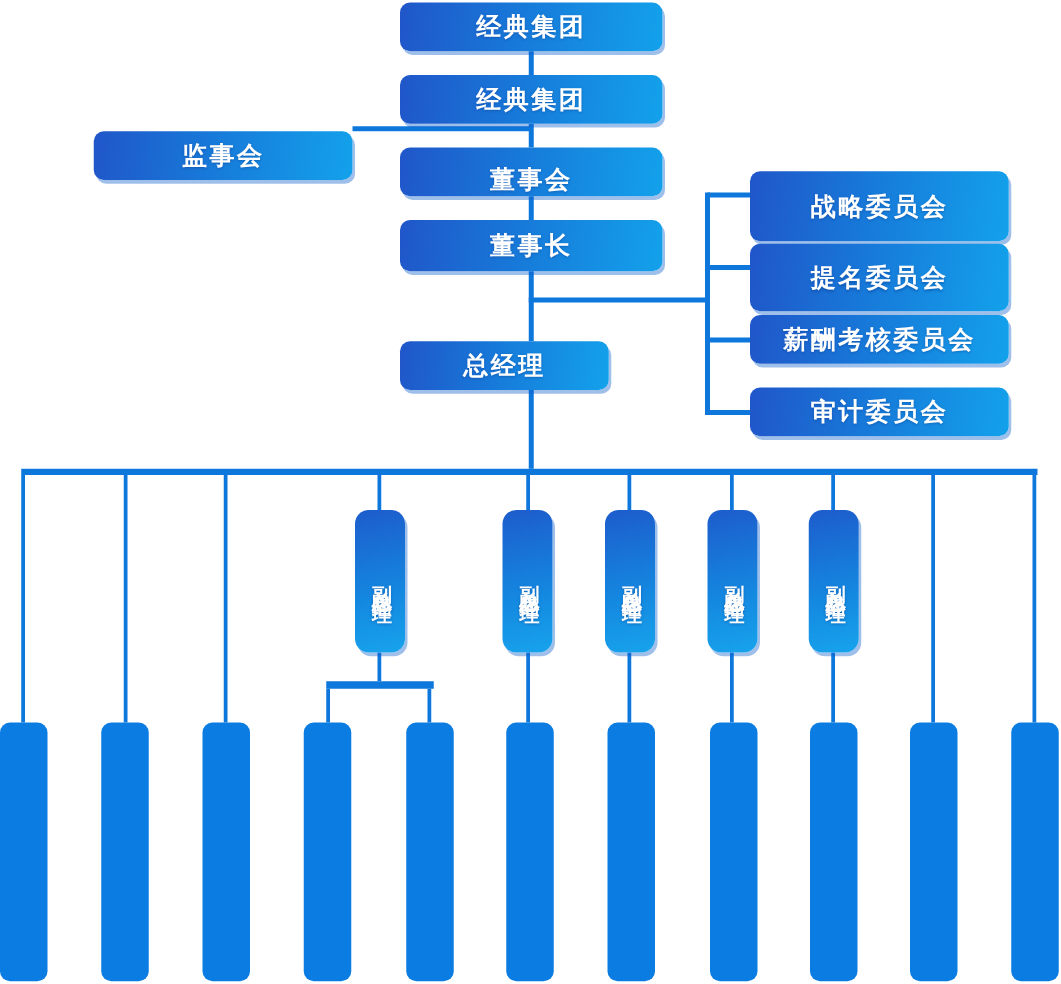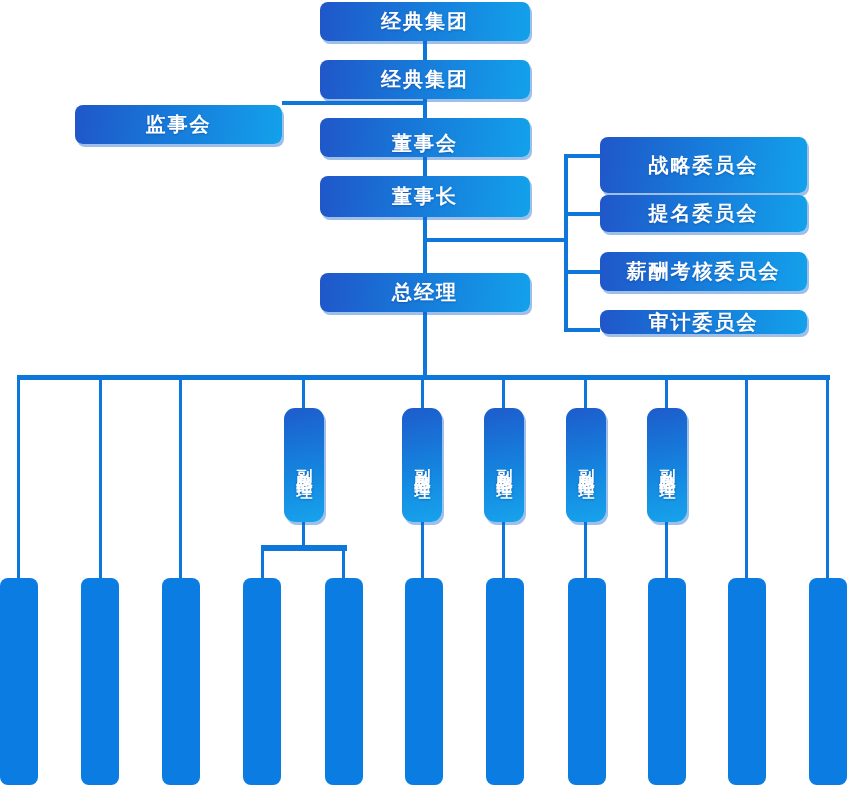--- a/index.html
+++ b/index.html
@@ -77,34 +77,34 @@
   </div>
   <div class="box nodeh" style="left:75px;top:88px;width:207px;height:39px;margin-top:17px;">
     <span>监事会</span>
   </div>
   <div class="box nodeh" style="left:320px;top:118px;width:210px;height:39px;align-items:flex-end;">
     <span>董事会</span>
   </div>
   <div class="box nodeh" style="left:320px;top:176px;width:210px;height:41px;">
     <span>董事长</span>
   </div>
-  <div class="box nodeh" style="left:320px;top:273px;width:210px;height:39px;">
+  <div class="box nodeh" style="left:320px;top:273px;width:167px;height:39px;">
     <span>总经理</span>
   </div>
 
   <div class="box nodeh" style="left:600px;top:137px;width:207px;height:56px;">
     <span>战略委员会</span>
   </div>
-  <div class="box nodeh" style="left:600px;top:195px;width:207px;height:37px;">
+  <div class="box nodeh" style="left:600px;top:195px;width:207px;height:54px;">
     <span>提名委员会</span>
   </div>
   <div class="box nodeh" style="left:600px;top:252px;width:207px;height:39px;">
     <span>薪酬考核委员会</span>
   </div>
-  <div class="box nodeh" style="left:600px;top:310px;width:207px;height:24px;">
+  <div class="box nodeh" style="left:600px;top:310px;width:207px;height:39px;">
     <span>审计委员会</span>
   </div>
 
   <div class="box nodev" style="left:284px;top:408px;width:40px;height:114px;">
     <span>副总经理</span>
   </div>
   <div class="box nodev" style="left:402px;top:408px;width:40px;height:114px;">
     <span>副总经理</span>
   </div>
   <div class="box nodev" style="left:484px;top:408px;width:40px;height:114px;">

